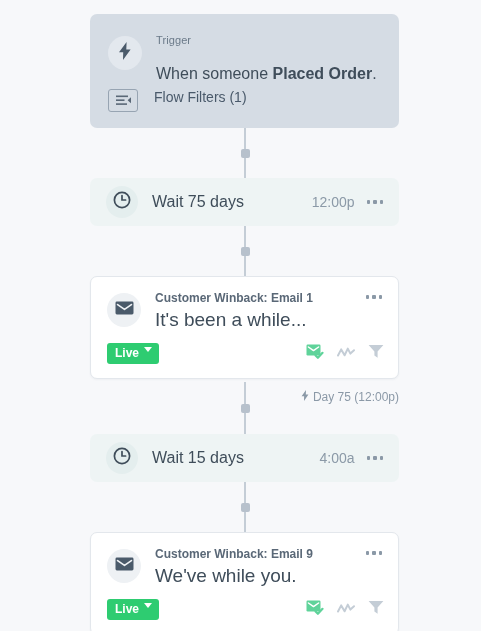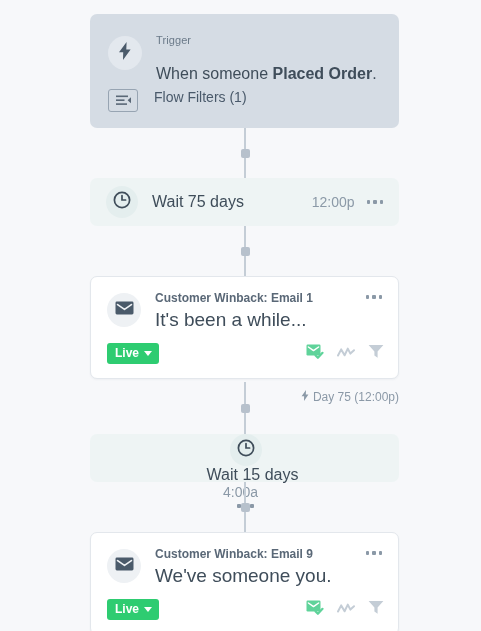--- a/index.html
+++ b/index.html
@@ -195,21 +195,21 @@
     overflow: hidden;
     text-overflow: ellipsis;
   }
   .email-footer {
     display: flex;
     align-items: center;
     padding: 12px 14px 14px 16px;
   }
   .badge {
     display: inline-flex;
-    align-items: center;
+    align-items: flex-start;
     background: #2ecc71;
     color: #ffffff;
     font-size: 12px;
     font-weight: bold;
     border-radius: 3px;
     padding: 4px 7px 4px 8px;
     line-height: 13px;
   }
   .badge .caret {
     margin-left: 5px;
@@ -348,21 +348,21 @@
         <path d="M5 0 0.6 6.2h2.5L3 11l4.4-6.4H4.8L5 0z" fill="#8b99a7"></path>
       </svg>
     </span>
     <span>Day 75 (12:00p)</span>
   </div>
 
   <div class="connector" style="top:382px; height:52px;">
     <div class="node"></div>
   </div>
 
-  <div class="card wait-card" style="top:434px;flex-direction:column;">
+  <div class="card wait-card" style="top:434px;">
     <div class="wait-icon-wrap">
       <span>
         <svg width="18" height="18" viewBox="0 0 18 18" aria-hidden="true">
           <circle cx="9" cy="9" r="7.6" fill="none" stroke="#3f4d5a" stroke-width="1.7"></circle>
           <path d="M9 4.6V9h3.6" fill="none" stroke="#3f4d5a" stroke-width="1.7" stroke-linecap="round"></path>
         </svg>
       </span>
     </div>
     <div class="wait-label">Wait 15 days</div>
     <div class="wait-time">4:00a</div>
@@ -382,21 +382,21 @@
       <div class="avatar">
         <span>
           <svg width="19" height="14" viewBox="0 0 19 14" aria-hidden="true">
             <rect x="0.5" y="0.5" width="18" height="13" rx="1.4" fill="#4a5a6a"></rect>
             <path d="M2.6 3.6 9.5 8.4l6.9-4.8" fill="none" stroke="#eef1f4" stroke-width="1.7" stroke-linecap="round" stroke-linejoin="round"></path>
           </svg>
         </span>
       </div>
       <div class="email-text">
         <div class="email-name">Customer Winback: Email 9</div>
-        <div class="email-subject">We've someone you.</div>
+        <div class="email-subject">We've while you.</div>
       </div>
       <div class="ellipsis">
           <i></i>
           <i></i>
           <i></i>
         </div>
     </div>
     <div class="email-footer">
       <div class="badge">
         <span>Live</span>

